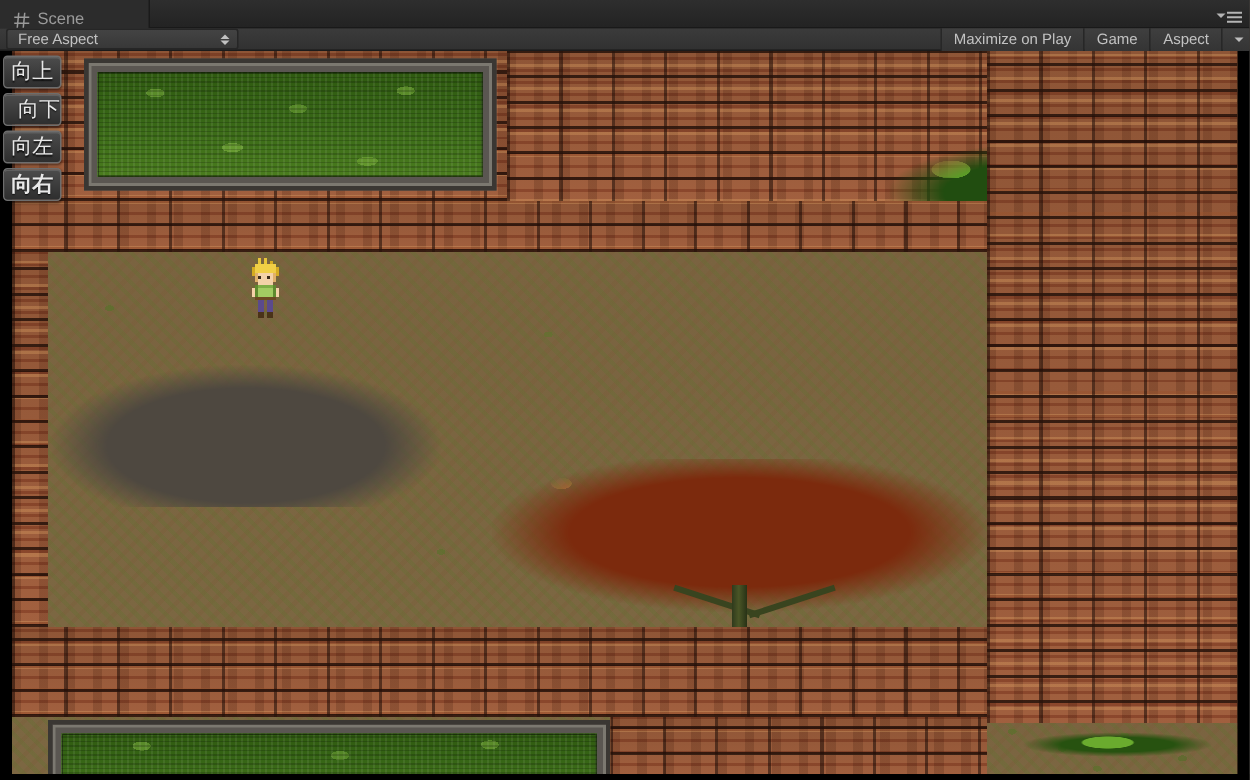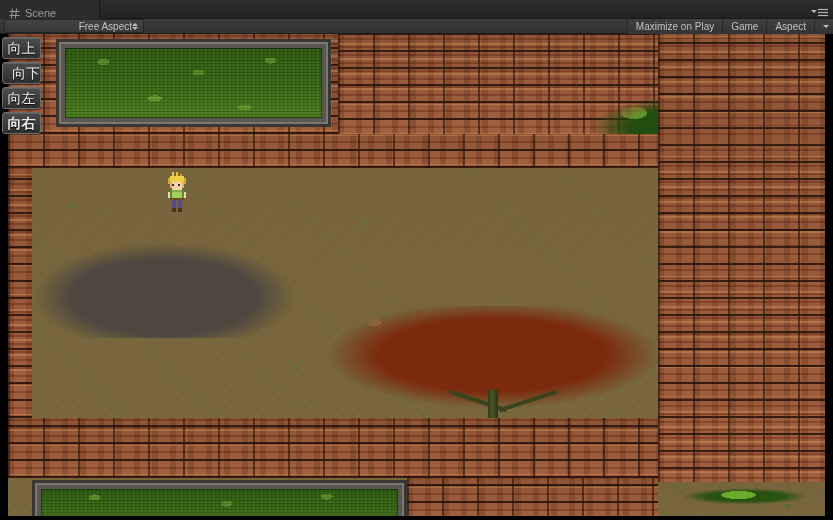--- a/index.html
+++ b/index.html
@@ -39,24 +39,24 @@
   }
 
   
   .toolbar {
     position:absolute; left:0; top:19px; width:833px; height:15px;
     background: linear-gradient(#3b3b3b,#313131);
     border-bottom:1px solid #1b1b1b;
     display:flex; align-items:center;
   }
   .aspect {
-    margin-left:4px; width:140px; height:14px;
+    margin-left:4px; width:155px; height:14px;
     background: linear-gradient(#434343,#383838);
     border:1px solid #262626; border-radius:2px;
-    display:flex; align-items:center; justify-content:flex-end;
+    display:flex; align-items:center; justify-content:space-between;
     padding:0 5px 0 7px;
     font-size:10px; color:#c2c2c2;
   }
   .tb-right { margin-left:auto; display:flex; align-items:center; height:15px; }
   .tb-btn {
     height:15px; display:flex; align-items:center; padding:0 8px;
     font-size:10px; color:#c2c2c2;
     background: linear-gradient(#3f3f3f,#343434);
     border-left:1px solid #272727;
   }

